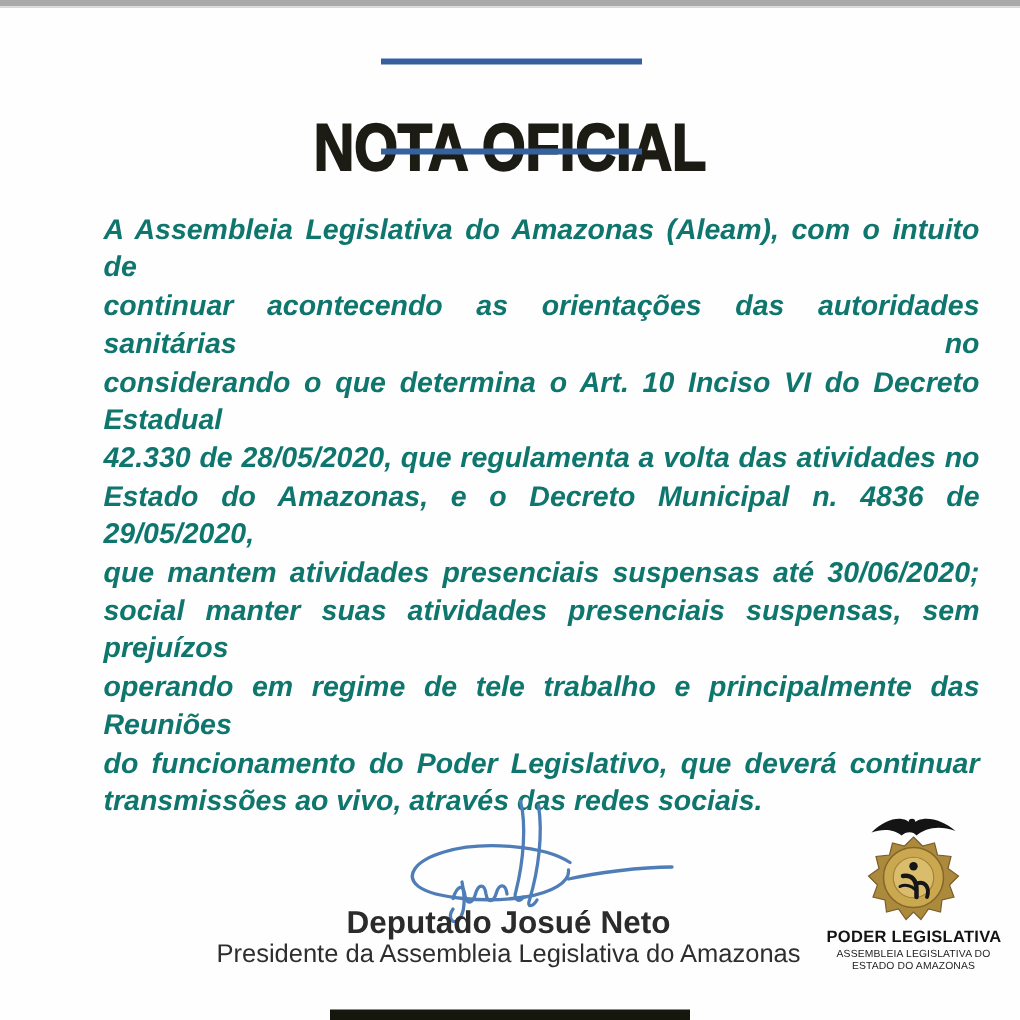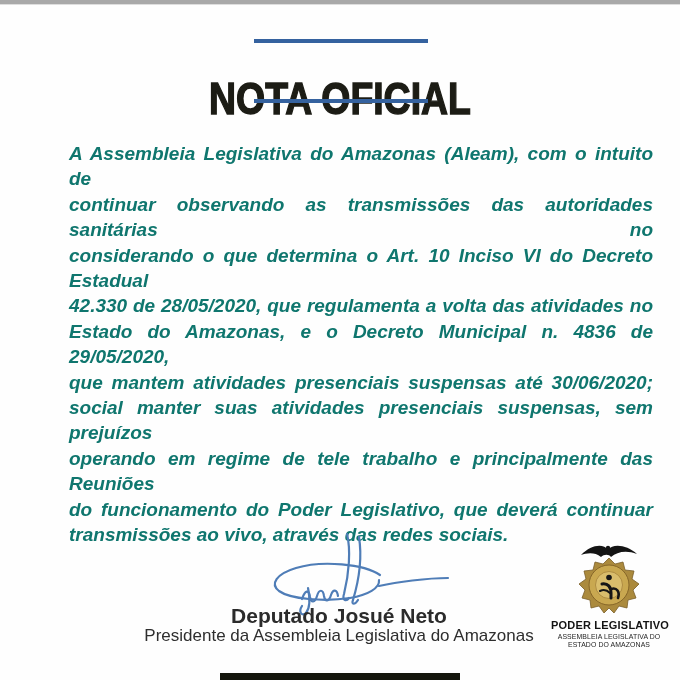--- a/index.html
+++ b/index.html
@@ -93,21 +93,21 @@
 <div class="page">
 
   <div class="top-strip"></div>
 
   <div class="title-rule rule-top"></div>
   <h1 class="page-title">NOTA OFICIAL</h1>
   <div class="title-rule rule-bottom"></div>
 
   <div class="body-paragraph">
       <div class="body-line">A Assembleia Legislativa do Amazonas (Aleam), com o intuito de</div>
-      <div class="body-line">continuar observando as transmissões das autoridades sanitárias no</div>
+      <div class="body-line">continuar acontecendo as orientações das autoridades sanitárias no</div>
       <div class="body-line">considerando o que determina o Art. 10 Inciso VI do Decreto Estadual</div>
       <div class="body-line">42.330 de 28/05/2020, que regulamenta a volta das atividades no</div>
       <div class="body-line">Estado do Amazonas, e o Decreto Municipal n. 4836 de 29/05/2020,</div>
       <div class="body-line">que mantem atividades presenciais suspensas até 30/06/2020;</div>
       <div class="body-line">social manter suas atividades presenciais suspensas, sem prejuízos</div>
       <div class="body-line">operando em regime de tele trabalho e principalmente das Reuniões</div>
       <div class="body-line">do funcionamento do Poder Legislativo, que deverá continuar</div>
       <div class="body-line">transmissões ao vivo, através das redes sociais.</div>
     </div>
 
@@ -140,20 +140,20 @@
       <polygon fill="#ab8a3d" stroke="#7a5e28" stroke-width="0.8" points="
         58,18 64,24 72,22 74,30 83,31 81,39 88,44 82,50 85,58 77,60 76,68 68,66 63,73 58,68 53,73 48,66 40,68 39,60 31,58 34,50 28,44 35,39 33,31 42,30 44,22 52,24"></polygon>
       <circle cx="58" cy="45" r="20" fill="#c9a850" stroke="#866628" stroke-width="1"></circle>
       <circle cx="58" cy="45" r="13.5" fill="#d9bd6c" stroke="#a5823a" stroke-width="0.8"></circle>
 
       <circle cx="58" cy="37.5" r="2.8" fill="#161616"></circle>
       <path d="M51,44 C57,43 60,47 60,53 L60,58" stroke="#161616" stroke-width="3" fill="none" stroke-linecap="round"></path>
       <path d="M60,49 C66,47 69,52 67,58" stroke="#161616" stroke-width="2.6" fill="none" stroke-linecap="round"></path>
       <path d="M49,51 C53,49 57,51 59,53" stroke="#161616" stroke-width="2" fill="none" stroke-linecap="round"></path>
     </svg>
-    <div class="org-name">PODER LEGISLATIVO</div>
+    <div class="org-name">PODER LEGISLATIVA</div>
     <div class="org-sub">ASSEMBLEIA LEGISLATIVA DO</div>
     <div class="org-sub">ESTADO DO AMAZONAS</div>
   </aside>
 
   <div class="bottom-bar"></div>
 
 </div>
 
 </body></html>

